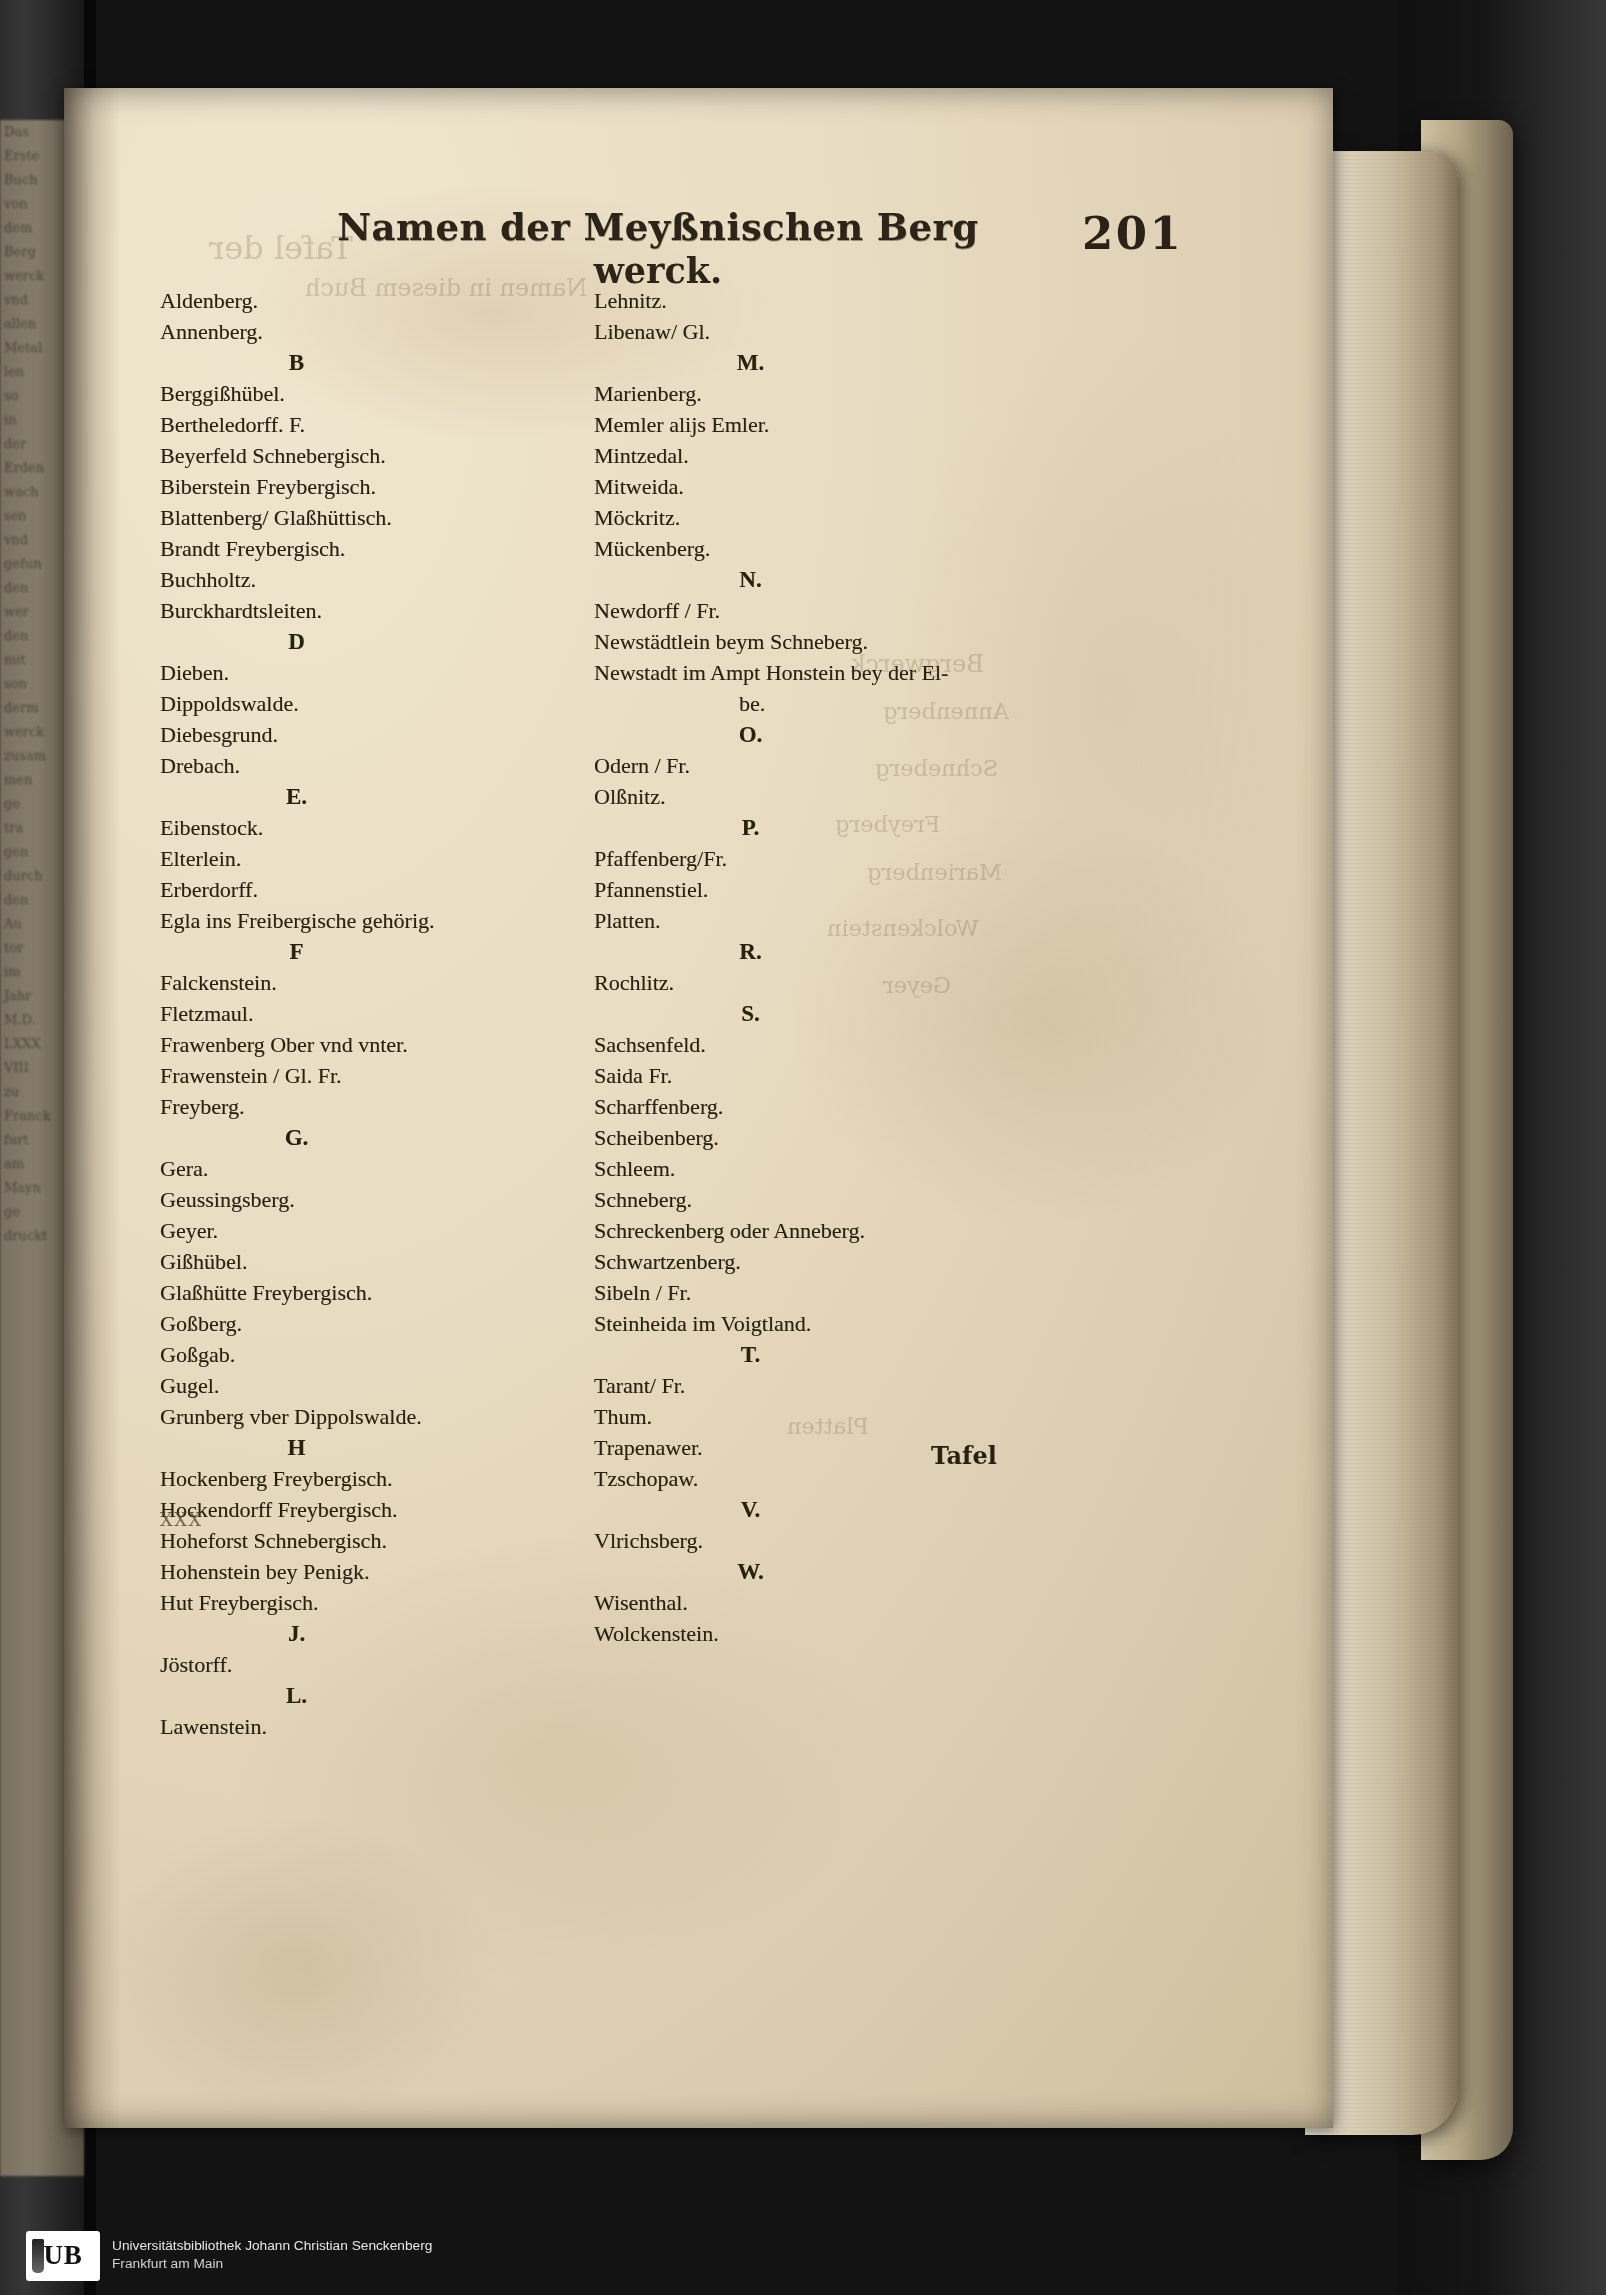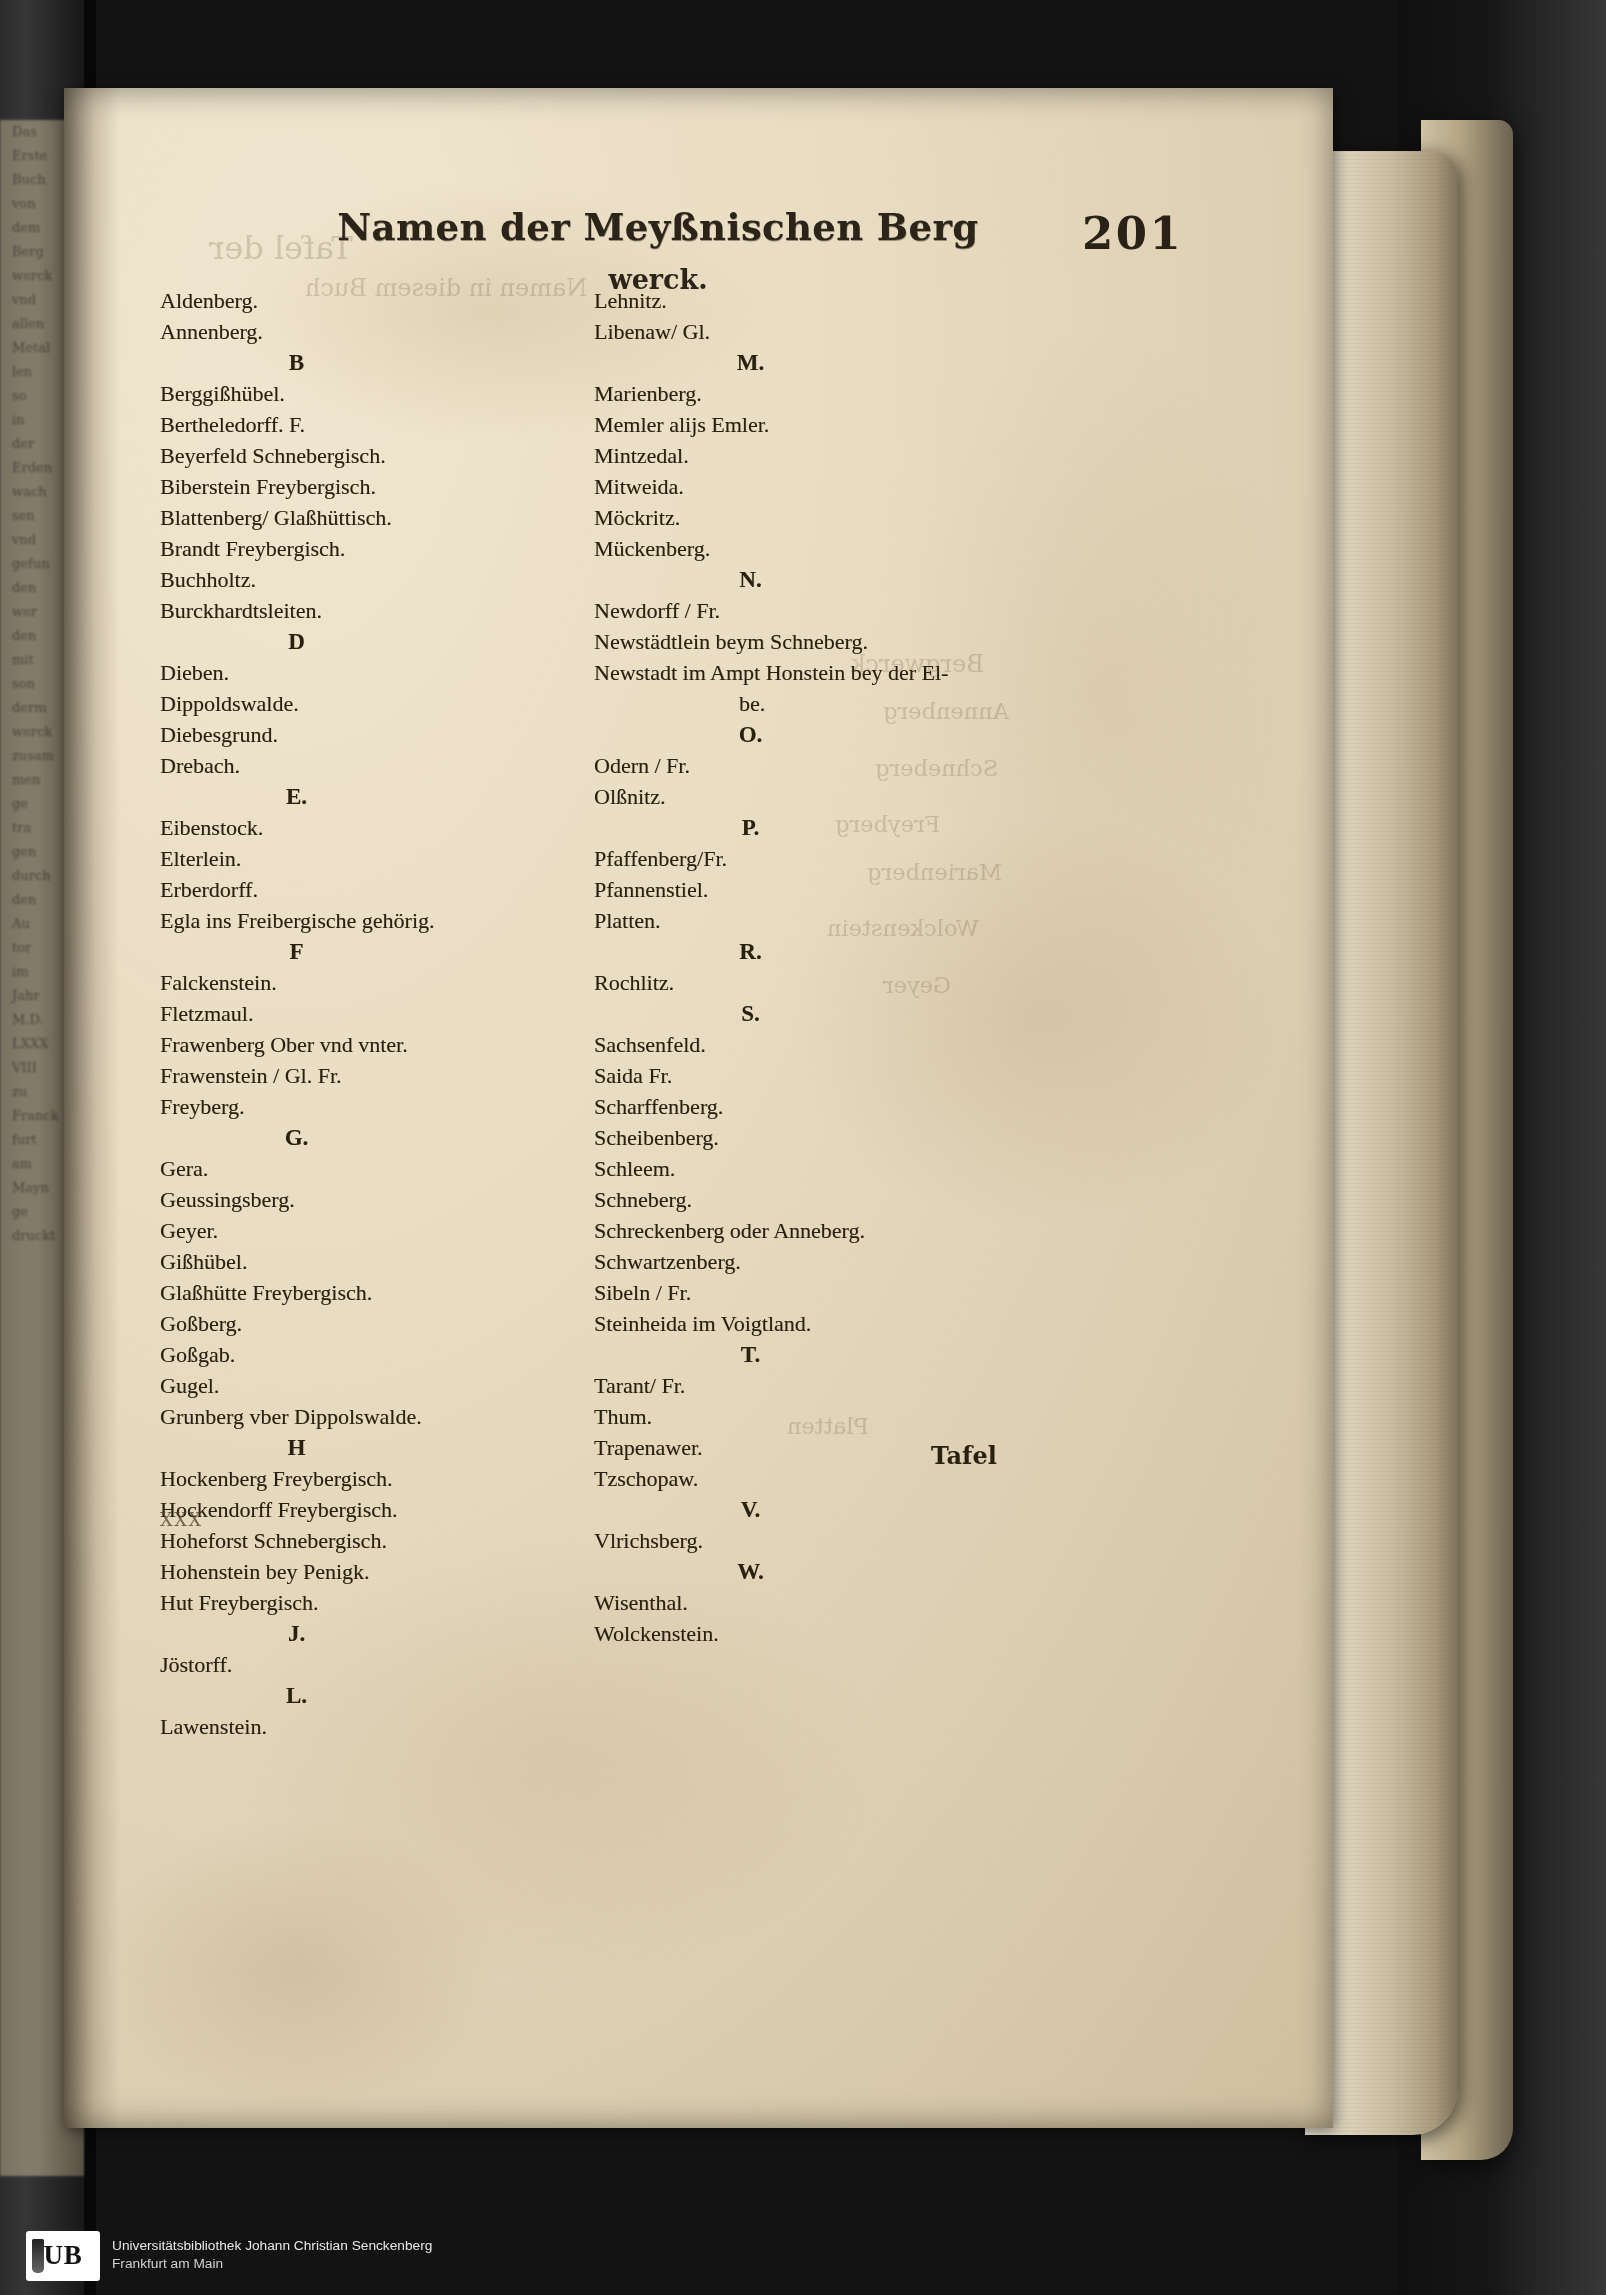--- a/index.html
+++ b/index.html
@@ -51,21 +51,21 @@
     height: 2056px;
     background: linear-gradient(90deg,#b9a98d 0%, #c8b999 45%, #8d7f68 100%);
     opacity: .55;
     filter: blur(0.8px);
     overflow: hidden;
   }
   .left-page .ghost-line {
     color: #3b3125;
     font-size: 13px;
     line-height: 24px;
-    padding-left: 12px;
+    padding-left: 4px;
     font-family: "DejaVu Serif", serif;
     white-space: nowrap;
     opacity: .75;
   }
 
   
   .book-block {
     position: absolute;
     left: 64px;
     top: 88px;
@@ -175,24 +175,24 @@
     font-family: "DejaVu Serif", serif;
     font-size: 37px;
     font-weight: 700;
     letter-spacing: 0.4px;
     color: #2c2418;
     text-shadow: 0.5px 0.5px 0 rgba(60,48,30,.45);
     line-height: 1.05;
   }
   .header-sub {
     font-family: "DejaVu Serif", serif;
-    font-size: 27px;
+    font-size: 35px;
     font-weight: 700;
     color: #2c2418;
-    margin-top: 17px;
+    margin-top: 3px;
   }
   .folio {
     position: absolute;
     left: 1018px;
     top: 119px;
     font-family: "DejaVu Serif", serif;
     font-size: 45px;
     font-weight: 700;
     color: #2a2216;
     letter-spacing: 2.4px;

